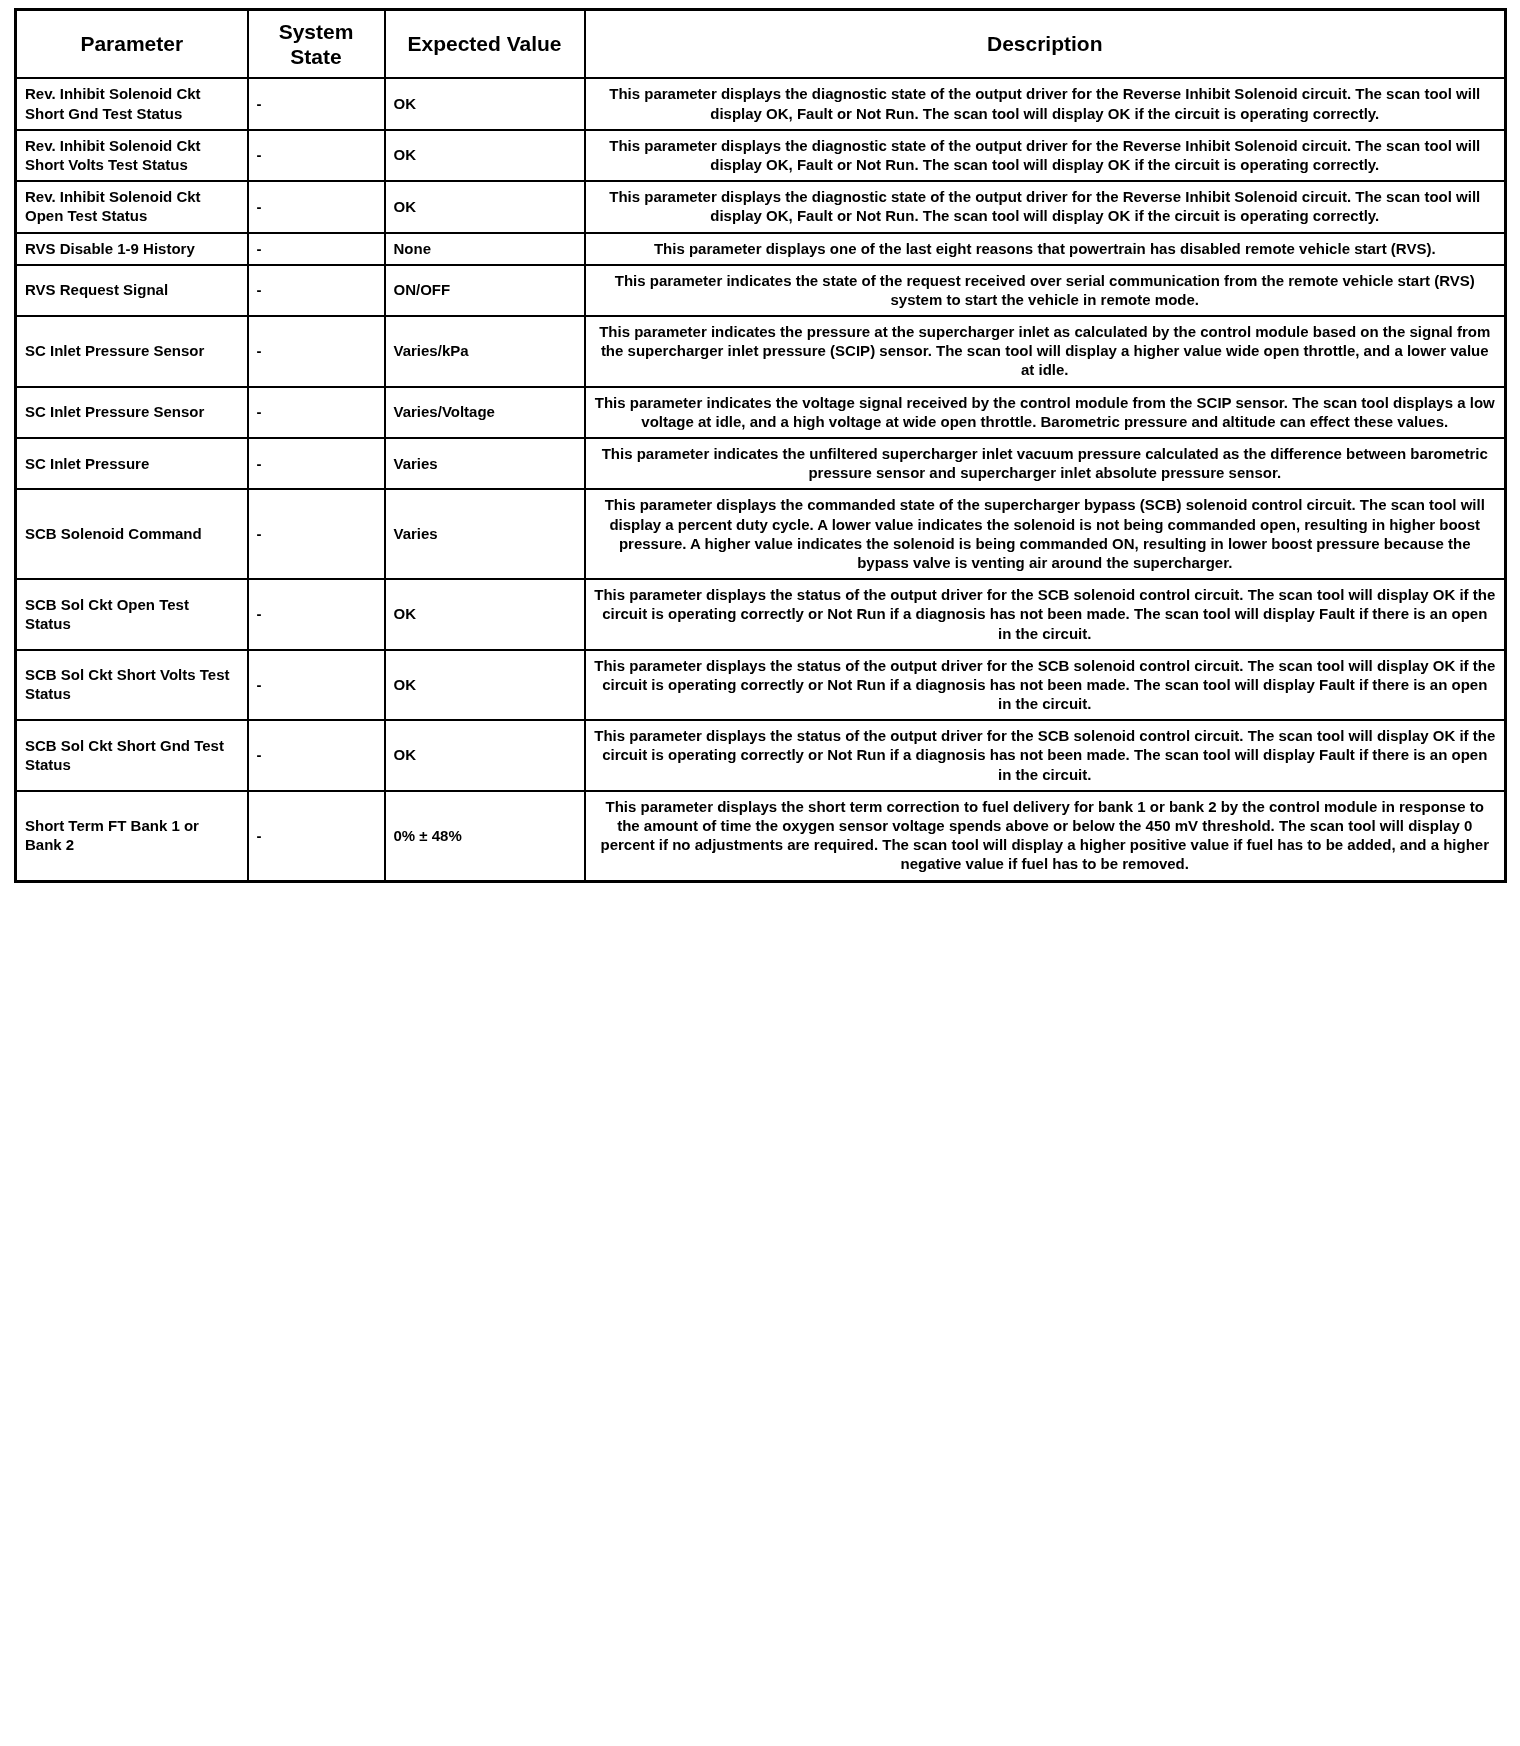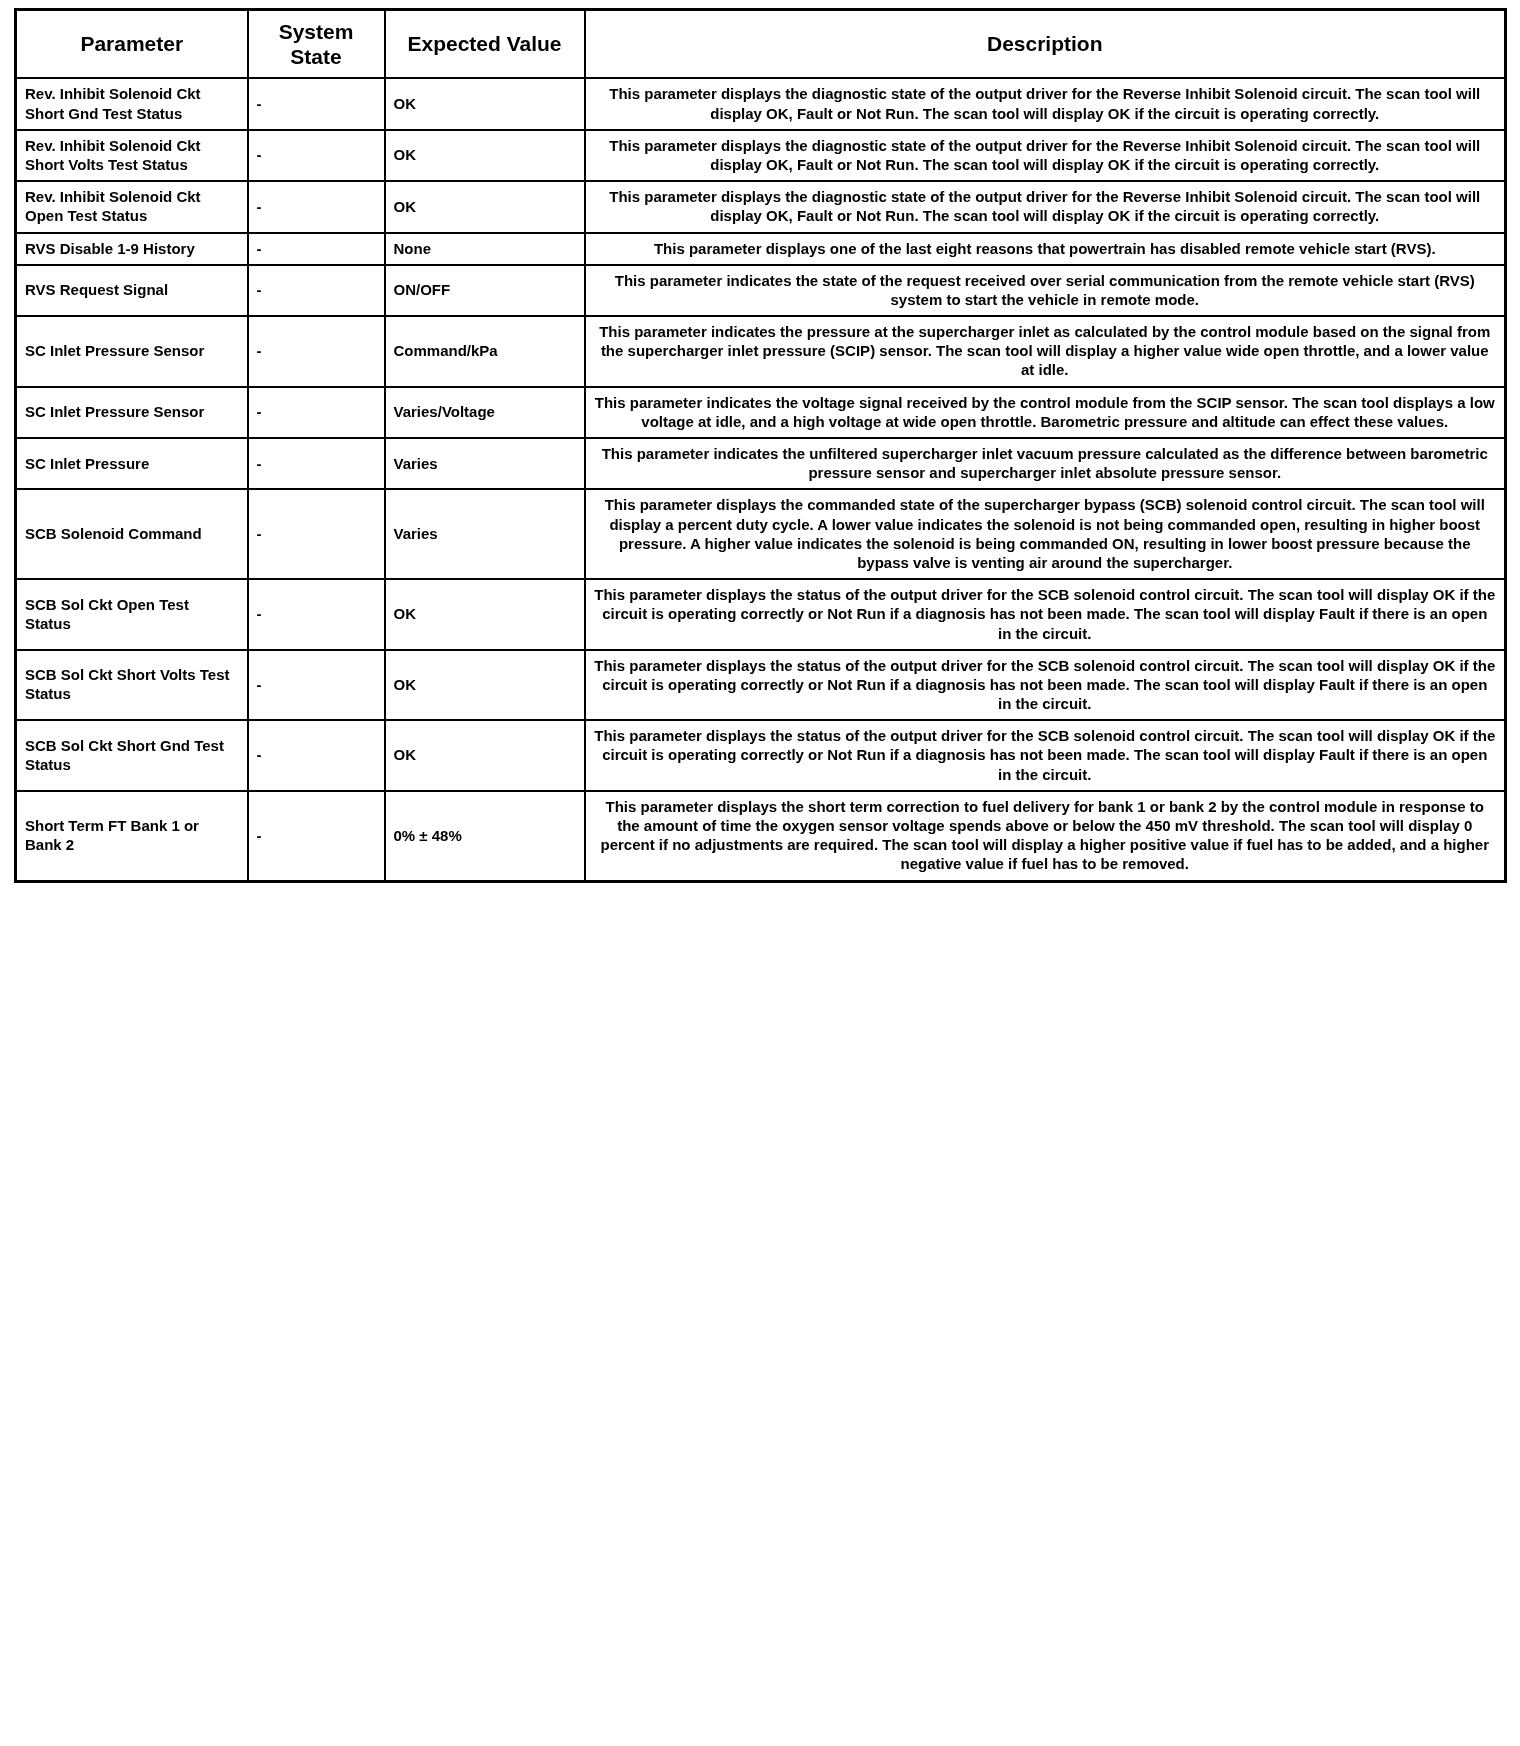--- a/index.html
+++ b/index.html
@@ -114,21 +114,21 @@
       </tr>
       <tr>
         <td class="param-cell">RVS Request Signal</td>
         <td class="state-cell">-</td>
         <td class="value-cell">ON/OFF</td>
         <td class="desc-cell">This parameter indicates the state of the request received over serial communication from the remote vehicle start (RVS) system to start the vehicle in remote mode.</td>
       </tr>
       <tr>
         <td class="param-cell">SC Inlet Pressure Sensor</td>
         <td class="state-cell">-</td>
-        <td class="value-cell">Command/kPa</td>
+        <td class="value-cell">Varies/kPa</td>
         <td class="desc-cell">This parameter indicates the pressure at the supercharger inlet as calculated by the control module based on the signal from the supercharger inlet pressure (SCIP) sensor. The scan tool will display a higher value wide open throttle, and a lower value at idle.</td>
       </tr>
       <tr>
         <td class="param-cell">SC Inlet Pressure Sensor</td>
         <td class="state-cell">-</td>
         <td class="value-cell">Varies/Voltage</td>
         <td class="desc-cell">This parameter indicates the voltage signal received by the control module from the SCIP sensor. The scan tool displays a low voltage at idle, and a high voltage at wide open throttle. Barometric pressure and altitude can effect these values.</td>
       </tr>
       <tr>
         <td class="param-cell">SC Inlet Pressure</td>

